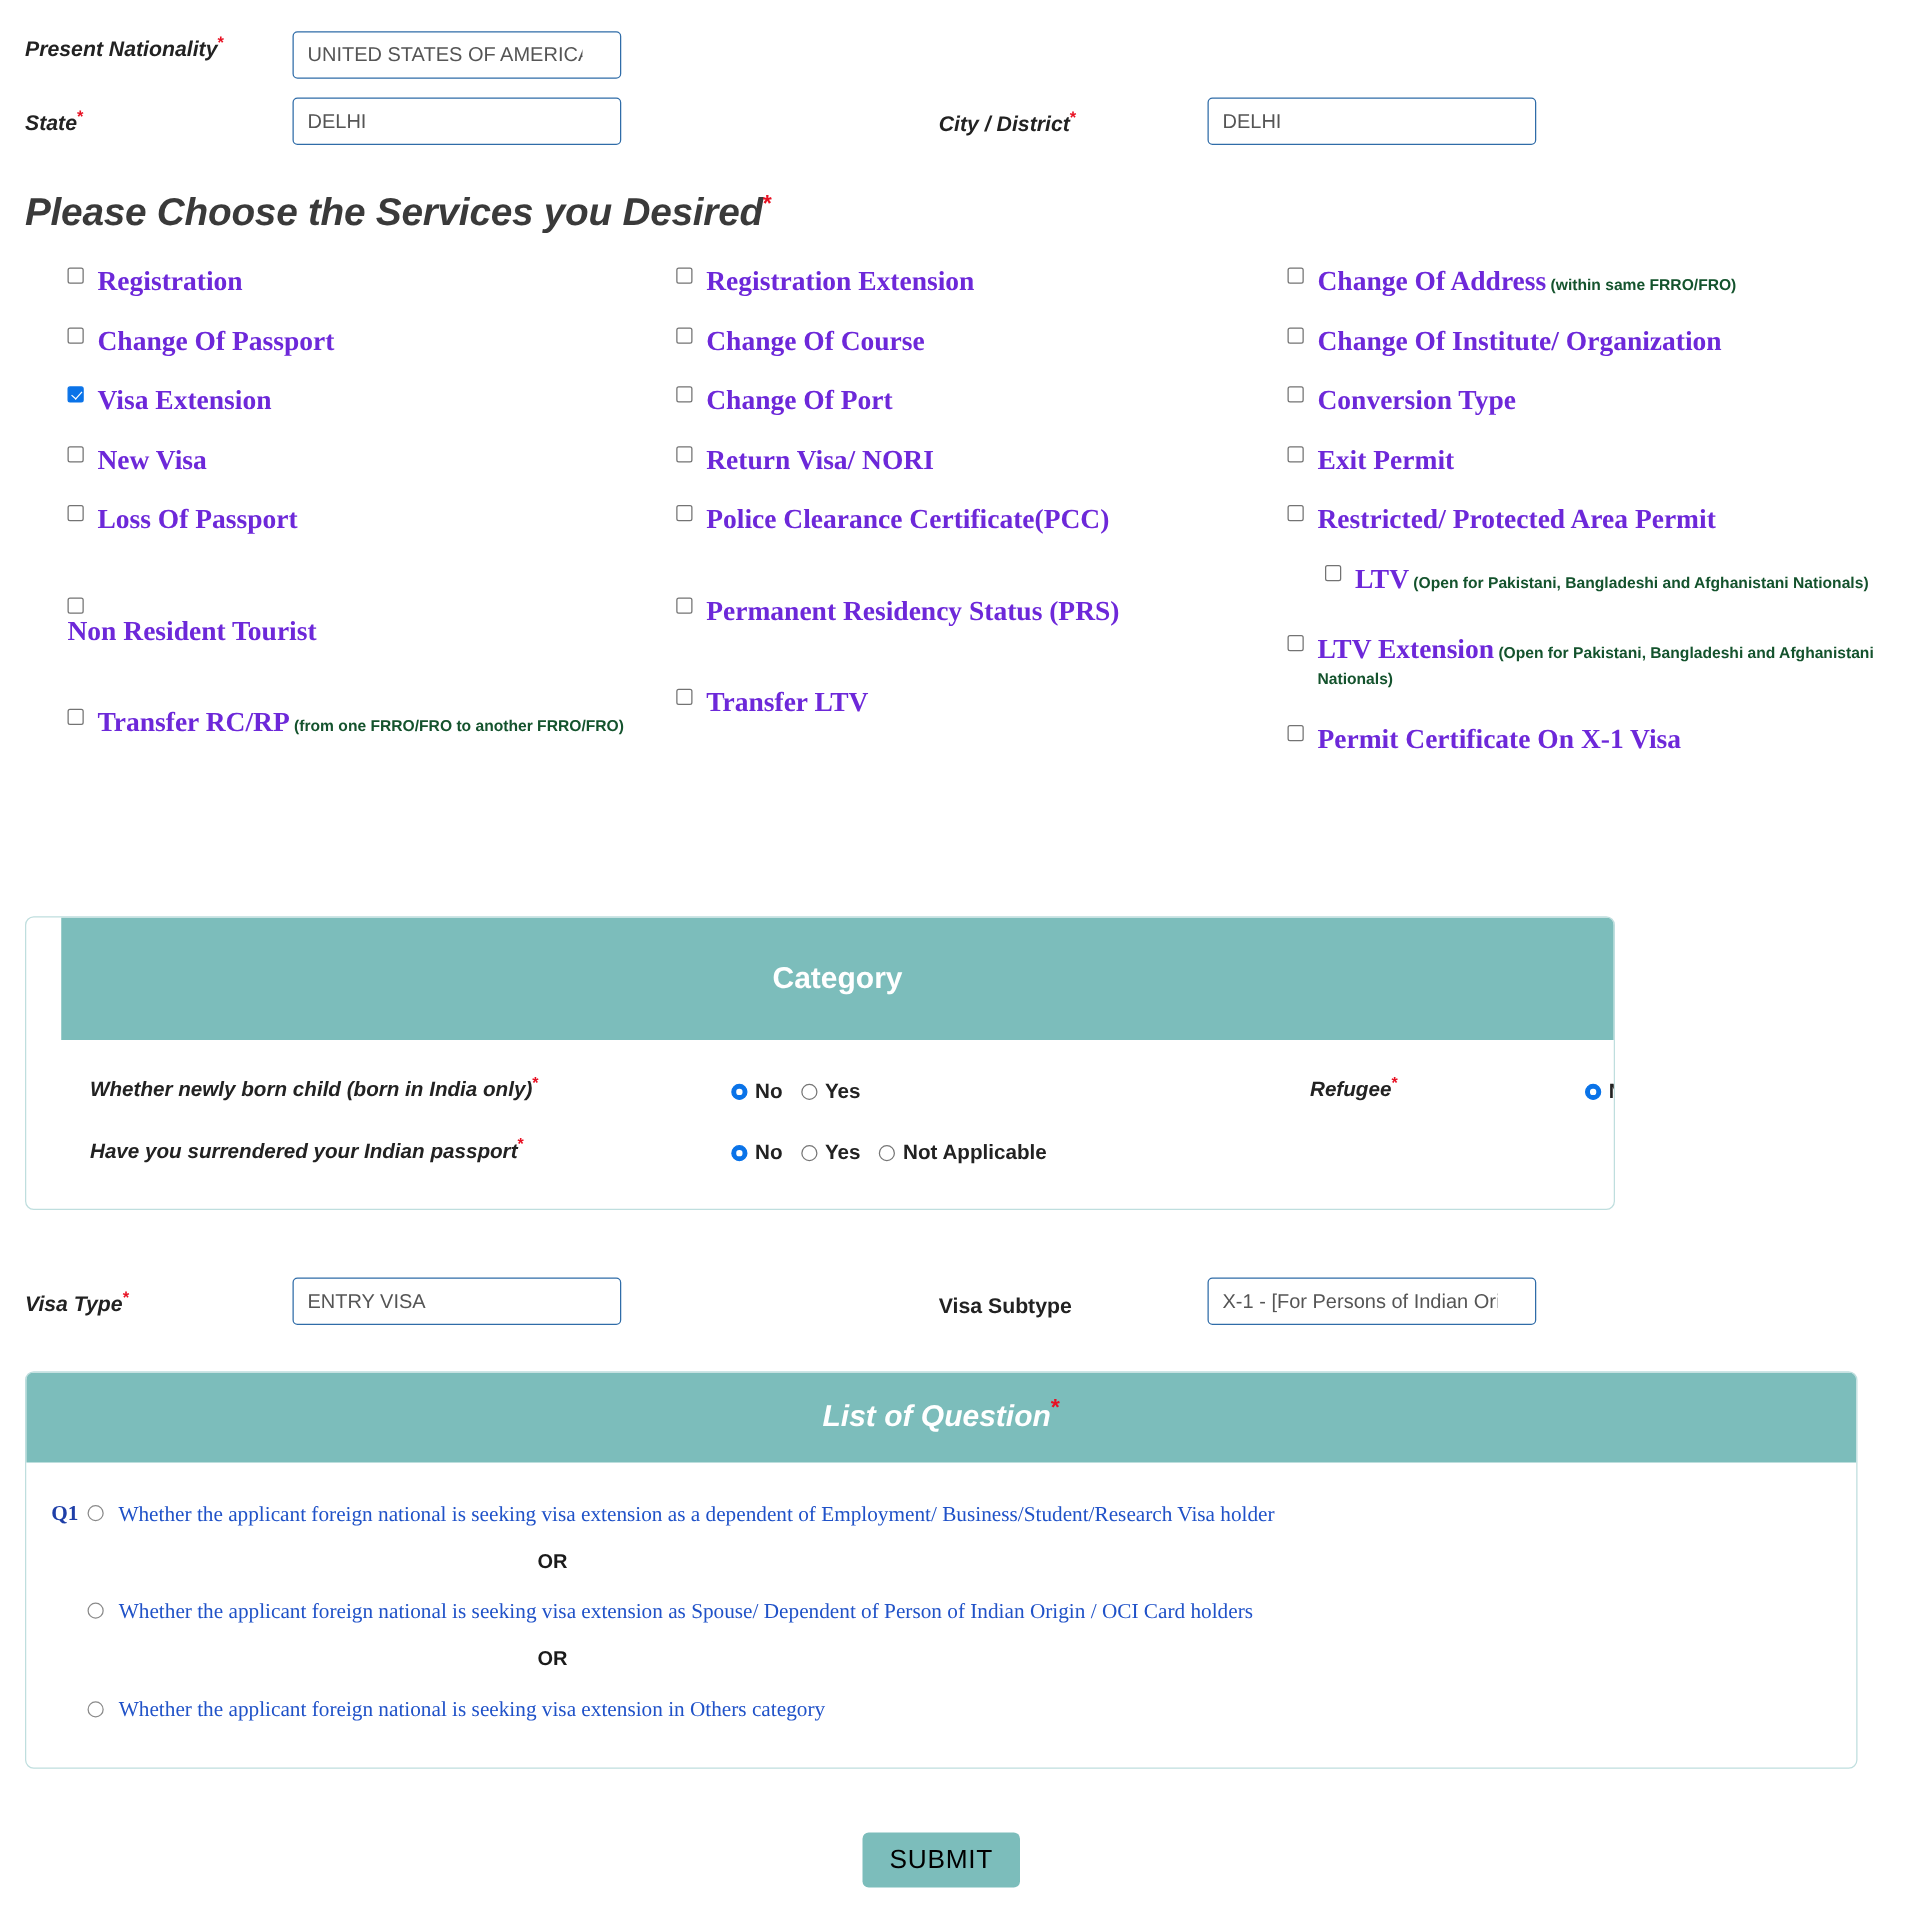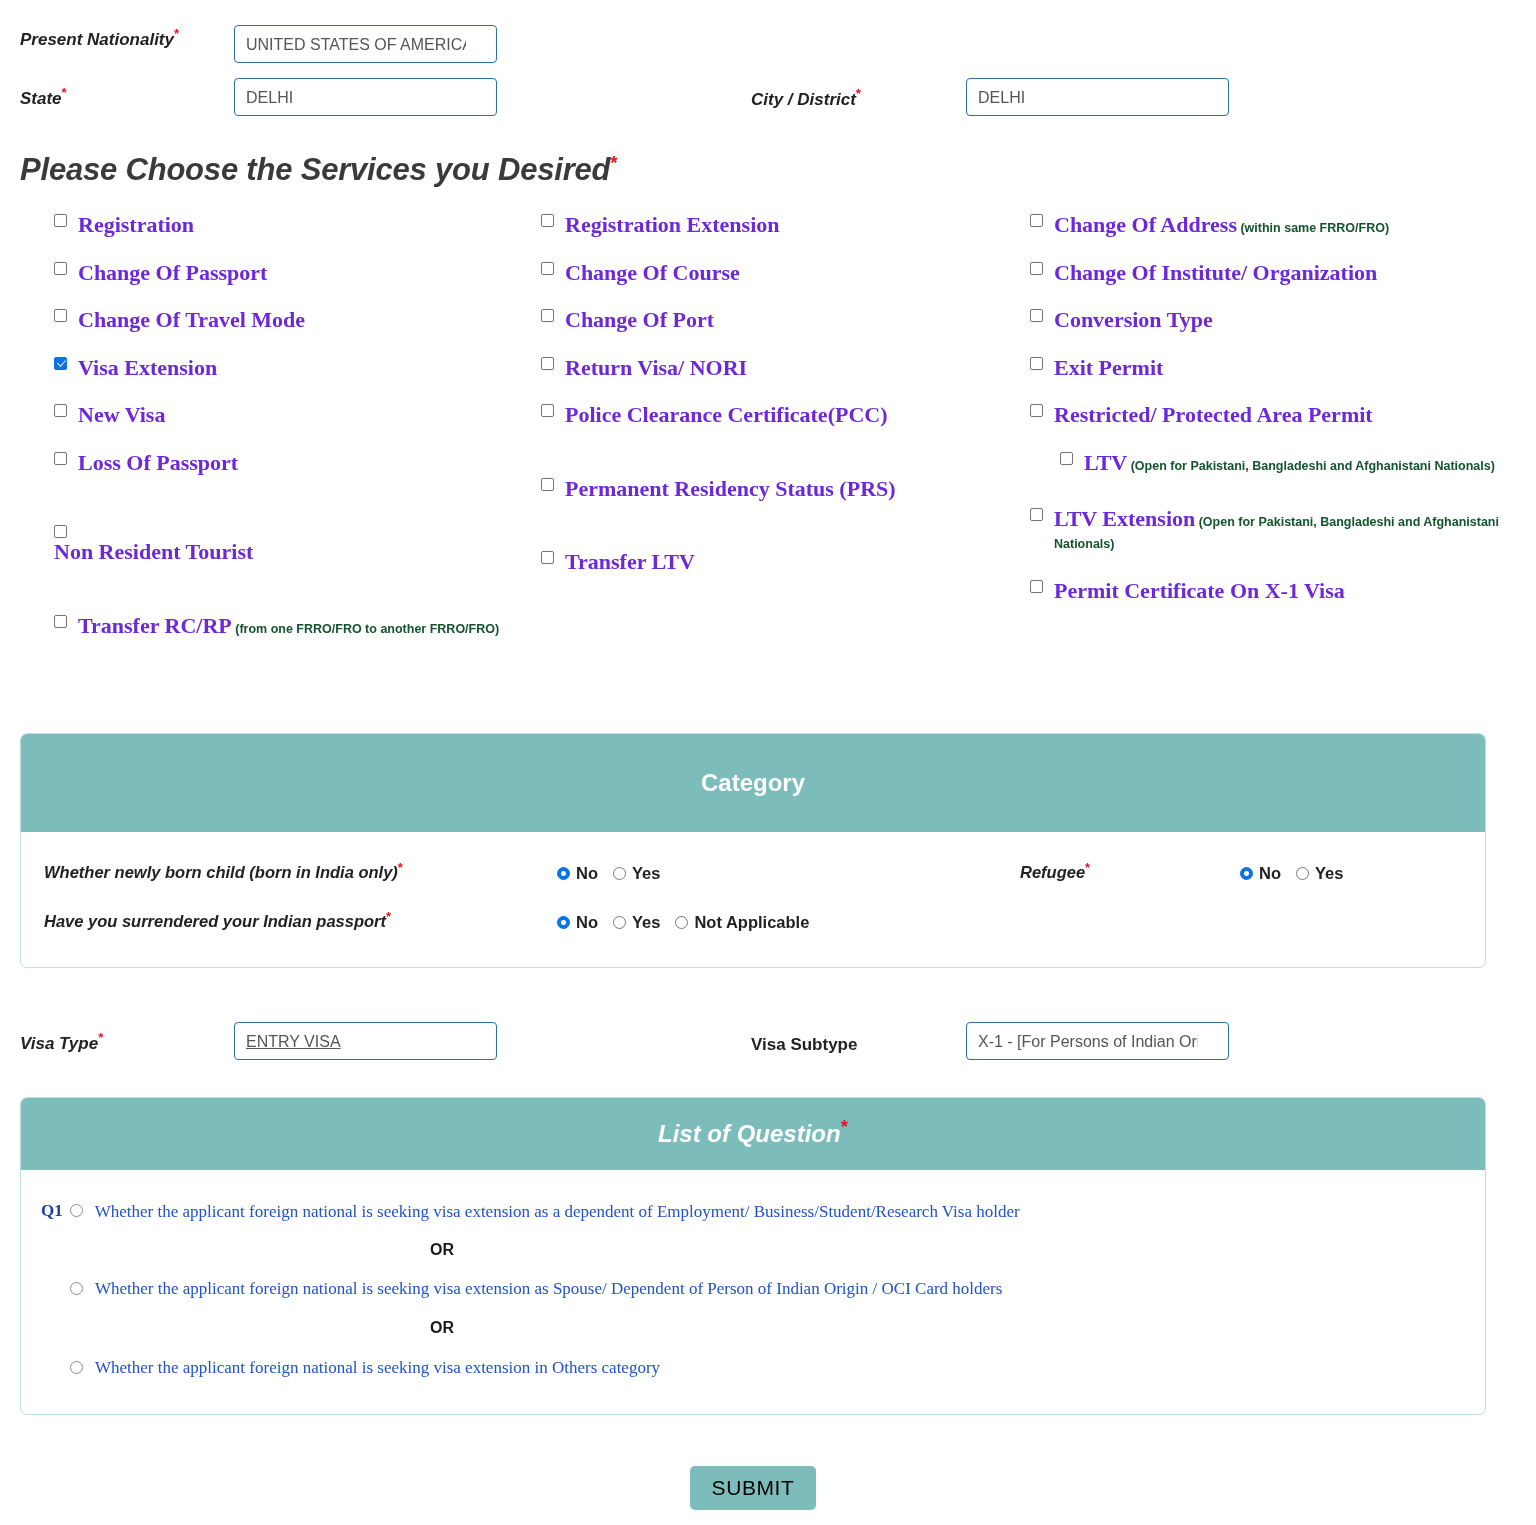--- a/index.html
+++ b/index.html
@@ -262,24 +262,20 @@
   <div class="svc-col c1">
     <div class="svc-item">
         <span class="svc-cb"></span>
         <span class="svc-text">Registration</span>
       </div>
     <div class="svc-item">
         <span class="svc-cb"></span>
         <span class="svc-text">Change Of Passport</span>
       </div>
     <div class="svc-item">
-        <span class="svc-cb"></span>
-        <span class="svc-text">Change Of Travel Mode</span>
-      </div>
-    <div class="svc-item">
         <span class="svc-cb checked"></span>
         <span class="svc-text">Visa Extension</span>
       </div>
     <div class="svc-item">
         <span class="svc-cb"></span>
         <span class="svc-text">New Visa</span>
       </div>
     <div class="svc-item" style="margin-bottom:46px;">
         <span class="svc-cb"></span>
         <span class="svc-text">Loss Of Passport</span>
@@ -354,21 +350,21 @@
         <span class="svc-cb"></span>
         <span><span class="svc-text">LTV Extension</span><span class="svc-note"> (Open for Pakistani, Bangladeshi and Afghanistani Nationals)</span></span>
       </div>
     <div class="svc-item">
         <span class="svc-cb"></span>
         <span class="svc-text">Permit Certificate On X-1 Visa</span>
       </div>
   </div>
 </div>
 
-<div class="panel" style="left:20px; top:733px; width:1466px; height:235px;">
+<div class="panel" style="left:20px; top:733px; width:1272px; height:235px;padding-left:28px;">
   <div class="panel-head" style="height:98px;">
     <span class="title-plain">Category</span>
   </div>
   <div id="category-body">
 
     <div class="cat-row" style="left:23px; top:31px;">
       <span class="cat-label"><span>Whether newly born child  (born in India only)</span><span class="req">*</span></span>
     </div>
     <div class="radio-grp" style="position:absolute; left:536px; top:32px;">
       <div class="radio-opt">
@@ -413,21 +409,21 @@
         </div>
     </div>
 
   </div>
 </div>
 
 <div class="field-row" style="left:20px; top:1034px;">
   <span class="fld-label"><span>Visa Type</span><span class="req">*</span></span>
 </div>
 <div class="sel-wrap" style="position:absolute; left:234px; top:1022px;">
-  <select class="styled" style="width:263px;text-decoration:underline;">
+  <select class="styled" style="width:263px;">
     <option>ENTRY VISA</option>
   </select>
 </div>
 
 <div class="field-row" style="left:751px; top:1035px;">
   <span class="fld-label" style="font-style:normal;"><span>Visa Subtype</span></span>
 </div>
 <div class="sel-wrap" style="position:absolute; left:966px; top:1022px;">
   <select class="styled" style="width:263px;">
     <option>X-1 - [For Persons of Indian Origin]</option>

